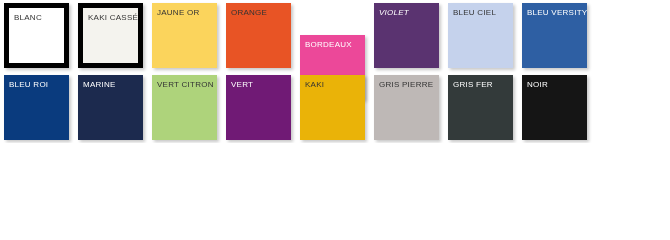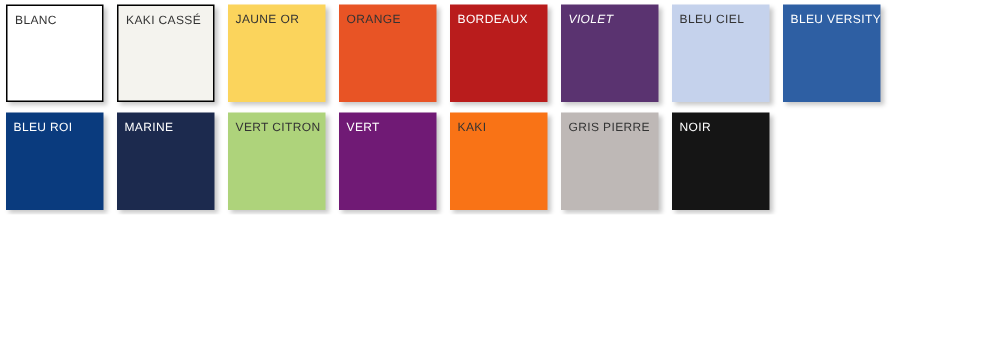--- a/index.html
+++ b/index.html
@@ -36,42 +36,42 @@
     top:5px;left:5px;
     font-size:8px;
     line-height:9px;
     letter-spacing:0.25px;
     white-space:nowrap;
     font-weight:400;
   }
   .swatch.light > .swatch-label{color:#333333;}
   .swatch.dark  > .swatch-label{color:#ffffff;}
   .swatch.hairline{
-    border:1px solid #000000;
+    border:5px solid #000000;
   }
 </style>
 </head>
 <body>
 
 <div id="palette">
 
 <div class="swatch-row" id="row-0">
       <div class="swatch light hairline" style="background: rgb(255, 255, 255);">
         <span class="swatch-label">BLANC</span>
       </div>
       <div class="swatch light hairline" style="background: rgb(244, 243, 238);">
         <span class="swatch-label">KAKI CASSÉ</span>
       </div>
       <div class="swatch light" style="background: rgb(251, 212, 92); padding-left: 20px;">
         <span class="swatch-label">JAUNE OR</span>
       </div>
       <div class="swatch light" style="background: rgb(232, 84, 37);">
         <span class="swatch-label">ORANGE</span>
       </div>
-      <div class="swatch dark" style="background: #b91c1c;">
+      <div class="swatch dark" style="background: #ec4899; margin-top: 32px;">
         <span class="swatch-label">BORDEAUX</span>
       </div>
       <div class="swatch dark" style="background: rgb(90, 51, 112); font-style: italic;">
         <span class="swatch-label">VIOLET</span>
       </div>
       <div class="swatch light" style="background: rgb(197, 210, 236);">
         <span class="swatch-label">BLEU CIEL</span>
       </div>
       <div class="swatch dark" style="background: rgb(46, 95, 163);">
         <span class="swatch-label">BLEU VERSITY</span>
@@ -83,23 +83,26 @@
       </div>
       <div class="swatch dark" style="background: rgb(28, 42, 78);">
         <span class="swatch-label">MARINE</span>
       </div>
       <div class="swatch light" style="background: rgb(174, 211, 123);">
         <span class="swatch-label">VERT CITRON</span>
       </div>
       <div class="swatch dark" style="background: #701a75;">
         <span class="swatch-label">VERT</span>
       </div>
-      <div class="swatch light" style="background: #f97316;">
+      <div class="swatch light" style="background: #eab308;">
         <span class="swatch-label">KAKI</span>
       </div>
       <div class="swatch light" style="background: rgb(190, 184, 182); padding-left: 36px;">
         <span class="swatch-label">GRIS PIERRE</span>
+      </div>
+      <div class="swatch dark" style="background: rgb(51, 58, 58);">
+        <span class="swatch-label">GRIS FER</span>
       </div>
       <div class="swatch dark" style="background: rgb(21, 21, 21);">
         <span class="swatch-label">NOIR</span>
       </div>
     </div>
   </div>
 
 </body></html>

